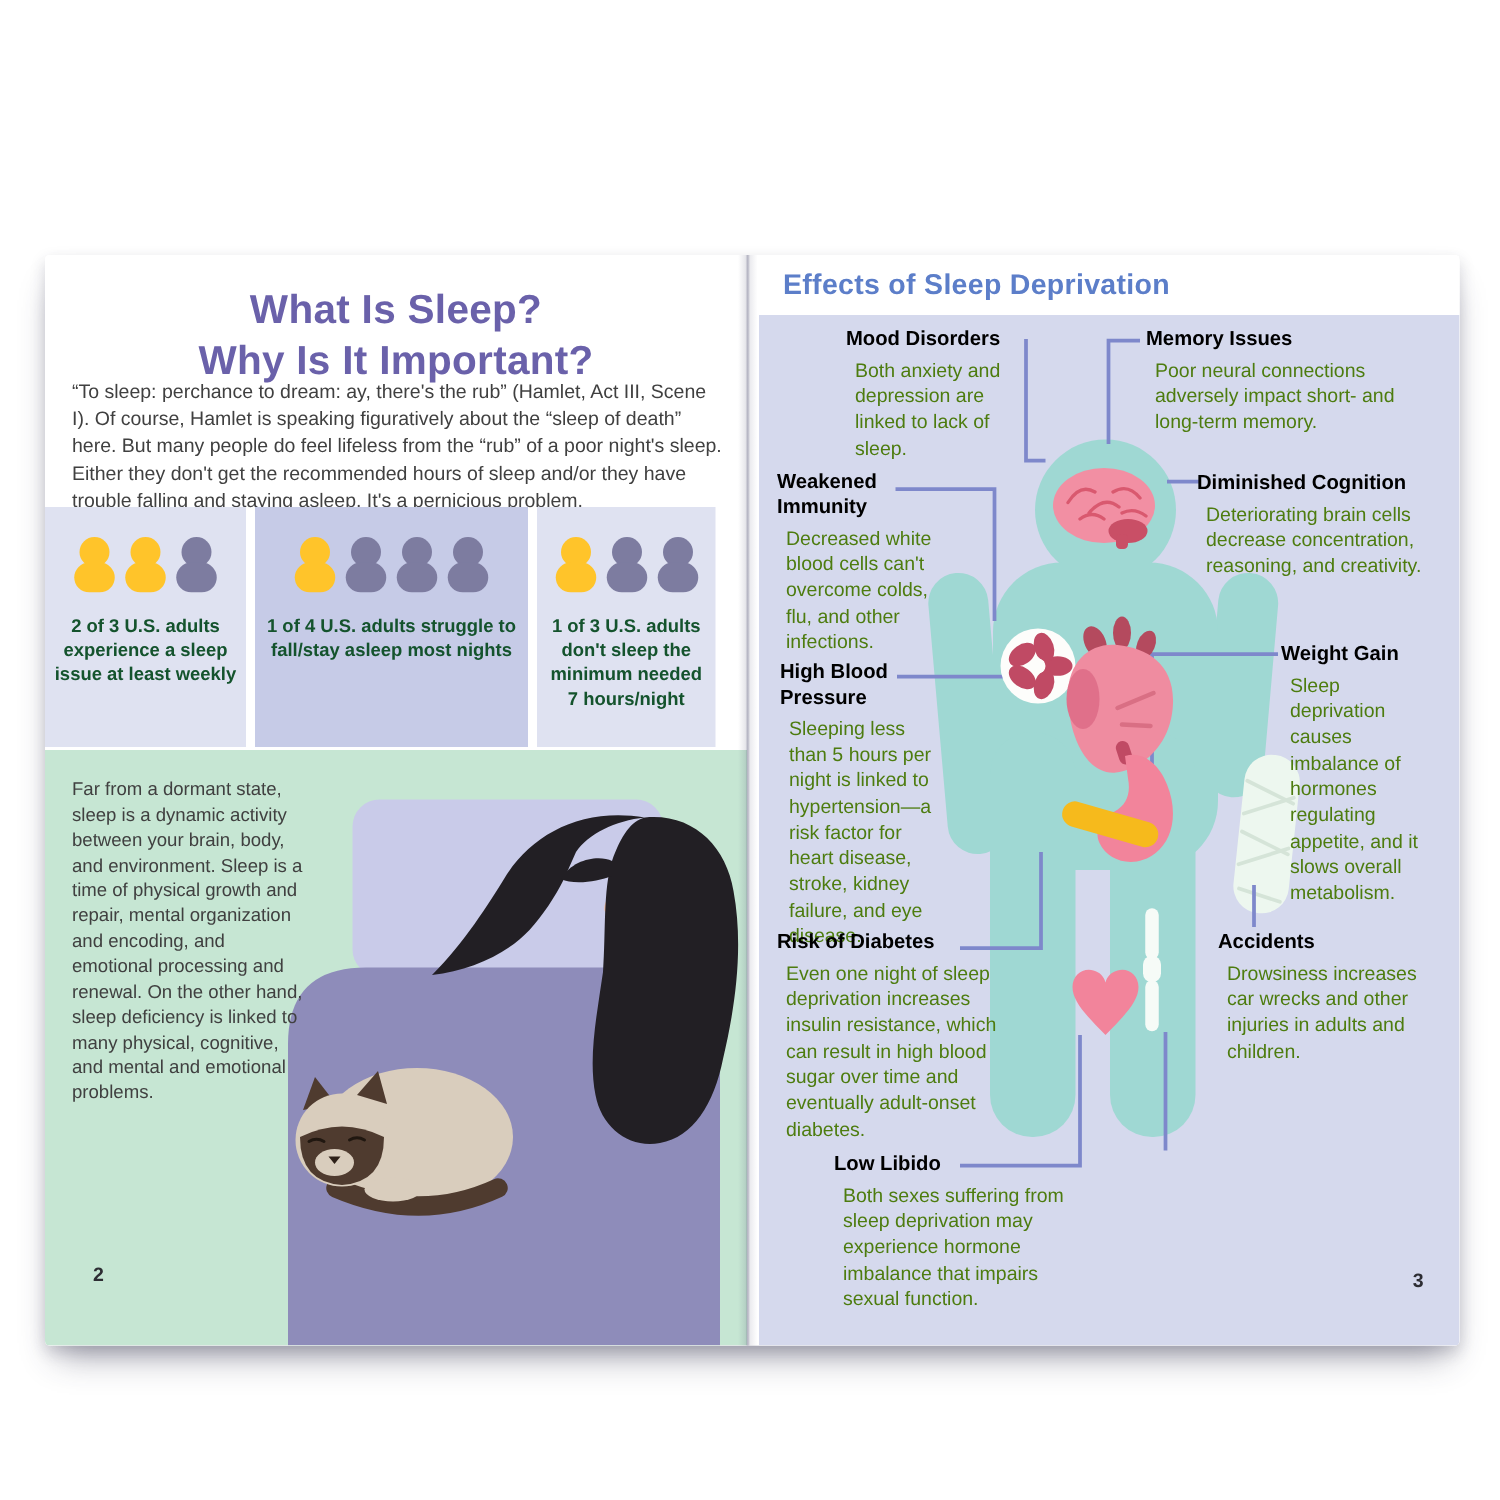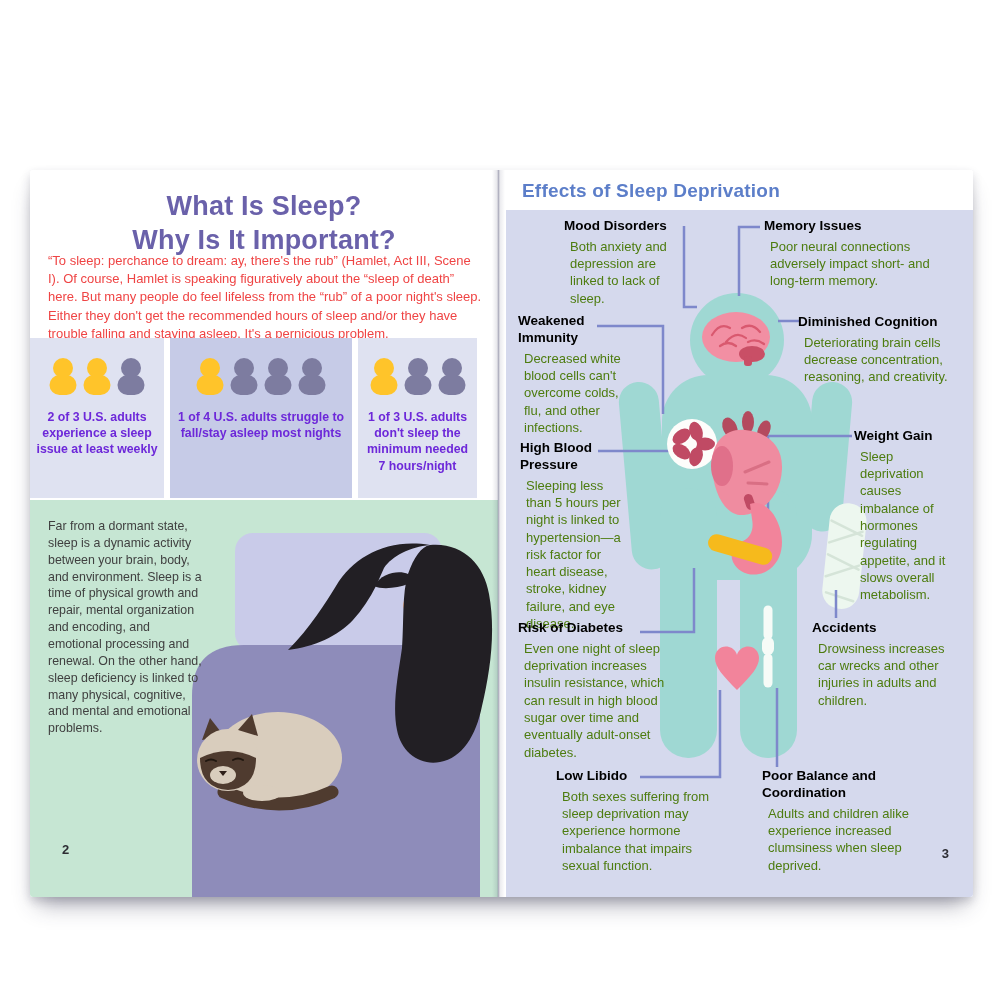--- a/index.html
+++ b/index.html
@@ -24,27 +24,27 @@
     pointer-events:none;
   }
 
   
   .lp-title{
     position:absolute;left:0;top:20px;width:468px;text-align:center;
     color:#6A61AA;font-size:27px;font-weight:bold;line-height:1.25;letter-spacing:.2px;
   }
   .lp-intro{
     position:absolute;left:18px;top:82px;width:436px;
-    color:#ef4444;font-size:13px;line-height:1.4;
+    color:#404040;font-size:13px;line-height:1.4;
   }
   .stat-panel{position:absolute;top:168px;height:160px;text-align:center;}
   .stat-panel .icons{display:flex;justify-content:center;gap:4px;margin-top:20px;}
   .stat-panel .caption{
     margin-top:14px;padding:0 6px;
-    color:#6d28d9;font-size:12.3px;font-weight:bold;line-height:1.32;
+    color:#14532d;font-size:12.3px;font-weight:bold;line-height:1.32;
   }
   .stat-0{left:0;width:134px;background:#DFE2F1;}
   .stat-1{left:140px;width:182px;background:#C6CBE7;}
   .stat-2{left:328px;width:119px;background:#DFE2F1;}
 
   .green-section{position:absolute;left:0;top:330px;width:468px;height:397px;background:#C6E6D3;}
   .green-text{
     position:absolute;left:18px;top:18px;width:156px;
     color:#404040;font-size:12.4px;line-height:1.36;
   }
@@ -287,22 +287,18 @@
       <div class="co-text">Even one night of sleep deprivation increases insulin resistance, which can result in high blood sugar over time and eventually adult-onset diabetes.</div>
     </div>
     <div class="callout" style="left:314px;top:450px;width:152px;">
       <div class="co-heading">Accidents</div>
       <div class="co-text">Drowsiness increases car wrecks and other injuries in adults and children.</div>
     </div>
     <div class="callout" style="left:58px;top:598px;width:168px;">
       <div class="co-heading">Low Libido</div>
       <div class="co-text">Both sexes suffering from sleep deprivation may experience hormone imbalance that impairs sexual function.</div>
     </div>
-    <div class="callout" style="left:264px;top:598px;width:130px;">
-      <div class="co-heading">Poor Balance and Coordination</div>
-      <div class="co-text" style="width:160px;">Adults and children alike experience increased clumsiness when sleep deprived.</div>
-    </div>
 
     <div class="page-num page-num-right">3</div>
   </div>
 
   <div class="fold"></div>
 </div>
 
 </body></html>

